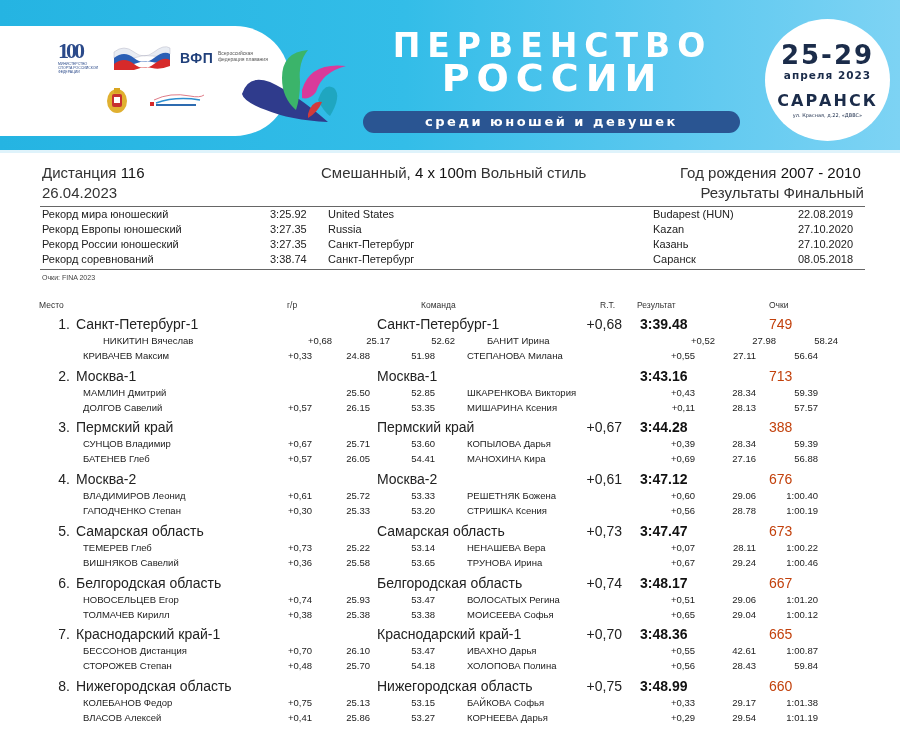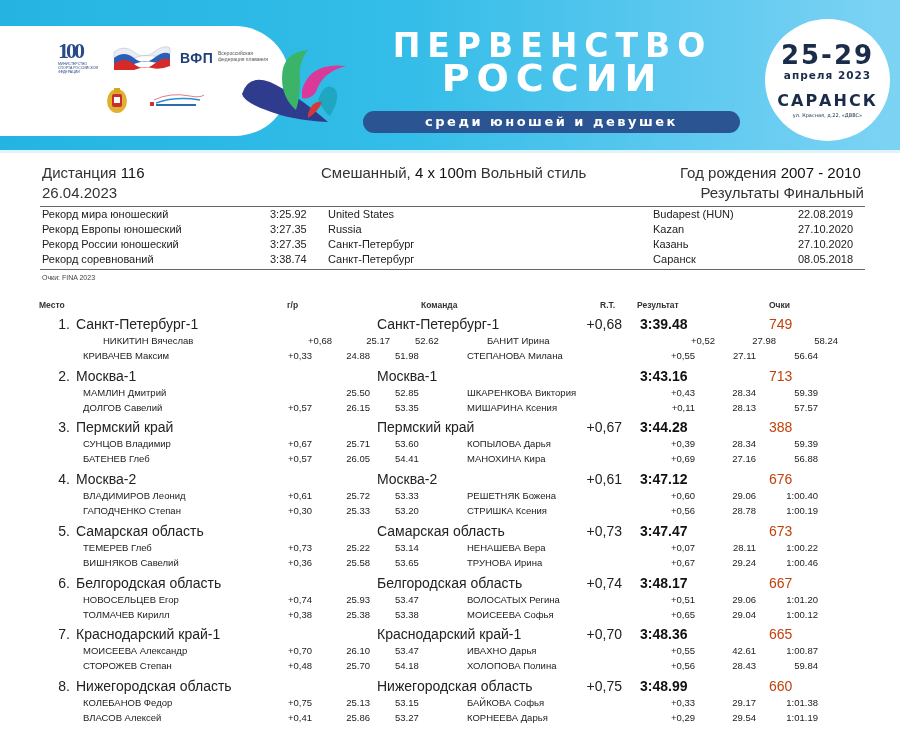--- a/index.html
+++ b/index.html
@@ -58,36 +58,36 @@
 
   
   .info { position:absolute; font-size:15px; color:#333; white-space:nowrap; }
   .info b { font-weight:normal; color:#111; }
   .rule { position:absolute; left:40px; width:825px; height:0; border-top:1.5px solid #666; }
 
   .rec { position:absolute; font-size:11px; color:#222; white-space:nowrap; }
   .pts-note { position:absolute; left:42px; top:274px; font-size:7px; color:#444; }
 
   
-  .col-head { position:absolute; top:300px; font-size:8.5px; color:#333;font-weight:bold; }
+  .col-head { position:absolute; top:300px; font-size:8.5px; color:#333; }
   .team-row { position:absolute; left:0; width:900px; height:18px; }
   .team-row span { position:absolute; white-space:nowrap; }
   .t-place { left:50px; width:20px; text-align:right; font-size:14px; color:#222; }
   .t-name { left:76px; font-size:14px; color:#222; }
   .t-team { left:377px; font-size:14px; color:#222; }
   .t-rt { left:560px; width:62px; text-align:right; font-size:14px; color:#222; }
   .t-res { left:640px; font-size:14px; font-weight:bold; color:#111; }
   .t-pts { left:769px; font-size:14px; color:#c2410c; }
 
   .sw-row { position:absolute; left:0; width:900px; height:13px; }
   .sw-row span { position:absolute; white-space:nowrap; font-size:9.5px; color:#222; }
   .s-name1 { left:83px; }
   .s-rt1 { left:270px; width:42px; text-align:right; }
   .s-sp1 { left:330px; width:40px; text-align:right; }
-  .s-sp1b { left:395px; width:40px; }
+  .s-sp1b { left:395px; width:40px; text-align:right; }
   .s-name2 { left:467px; }
   .s-rt2 { left:655px; width:40px; text-align:right; }
   .s-sp2 { left:716px; width:40px; text-align:right; }
   .s-sp2b { left:772px; width:46px; text-align:right; }
 </style>
 </head>
 <body>
 
 <div class="banner">
   <div class="logo-panel"></div>
@@ -366,21 +366,21 @@
   </div>
     <div class="team-row" style="top: 626.2px;">
     <span class="t-place">7.</span>
     <span class="t-name">Краснодарский край-1</span>
     <span class="t-team">Краснодарский край-1</span>
     <span class="t-rt">+0,70</span>
     <span class="t-res">3:48.36</span>
     <span class="t-pts">665</span>
   </div>
     <div class="sw-row" style="top: 645.2px;">
-    <span class="s-name1">МОИСЕЕВА Александр</span>
+    <span class="s-name1">БЕССОНОВ Дистанция</span>
     <span class="s-rt1">+0,70</span>
     <span class="s-sp1">26.10</span>
     <span class="s-sp1b">53.47</span>
     <span class="s-name2">ИВАХНО Дарья</span>
     <span class="s-rt2">+0,55</span>
     <span class="s-sp2">42.61</span>
     <span class="s-sp2b">1:00.87</span>
   </div>
     <div class="sw-row" style="top: 660.2px;">
     <span class="s-name1">СТОРОЖЕВ Степан</span>

